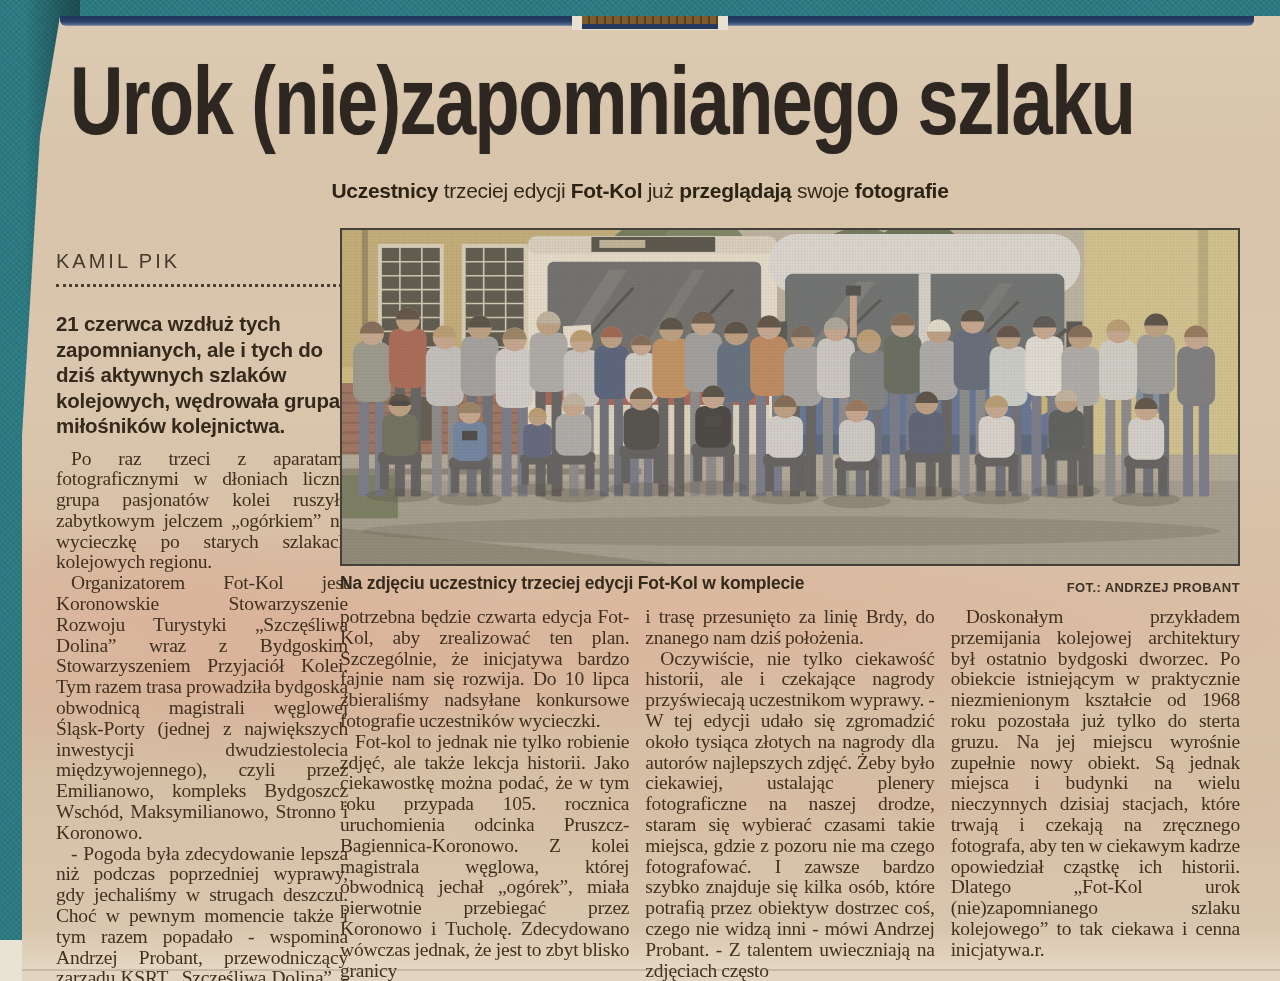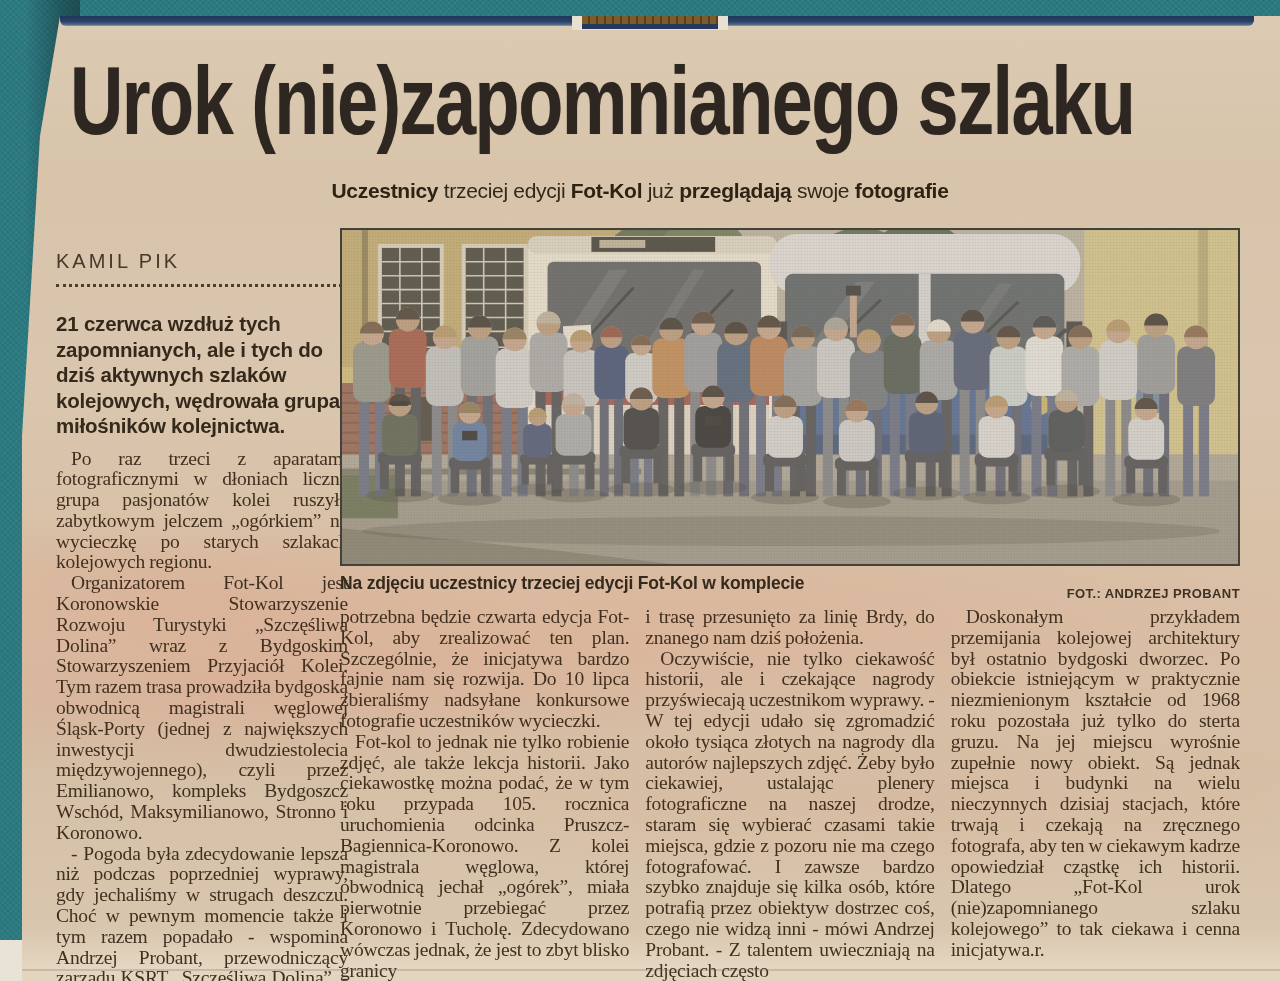--- a/index.html
+++ b/index.html
@@ -99,21 +99,21 @@
   .caption-row{
     position:absolute; left:340px; top:557px; width:900px;
     display:flex; justify-content:space-between; align-items:flex-start;
   }
   .caption{
     font-family:"Liberation Sans", sans-serif; font-weight:bold;
     font-size:17.5px; color:#33291c; letter-spacing:-0.2px;
   }
   .credit{
     font-family:"Liberation Sans", sans-serif; font-weight:bold;
-    font-size:13px; color:#3d3226; letter-spacing:.4px; margin-top:13px;
+    font-size:13px; color:#3d3226; letter-spacing:.4px; margin-top:7px;
   }
   .cols-row{
     position:absolute; left:340px; top:591px; width:900px; height:384px;
     display:flex; gap:16px; overflow:hidden;
   }
   .cols-row .col{ flex:1; overflow:hidden; }
   .bottom-fold{
     position:absolute; left:0; right:0; top:953px; height:2px;
     background:rgba(120,100,80,.25);
   }

